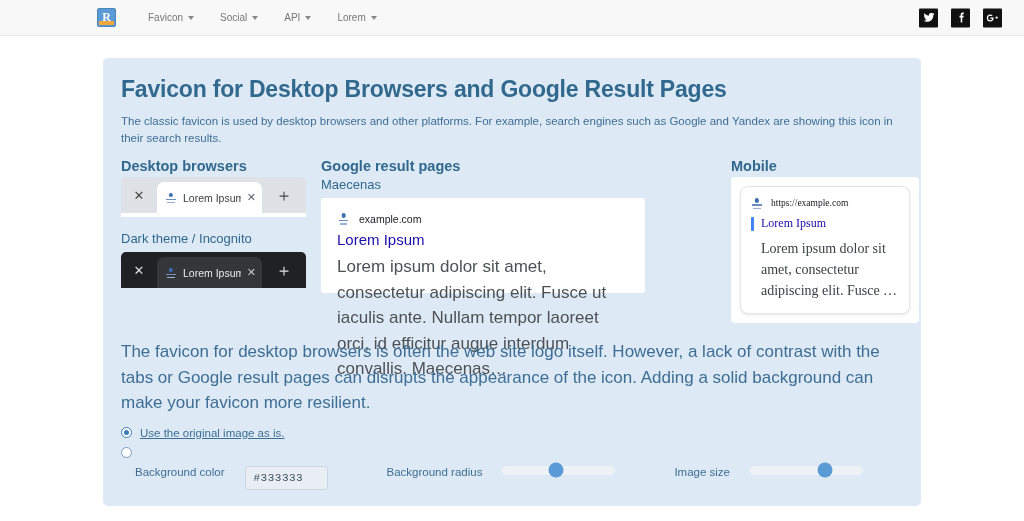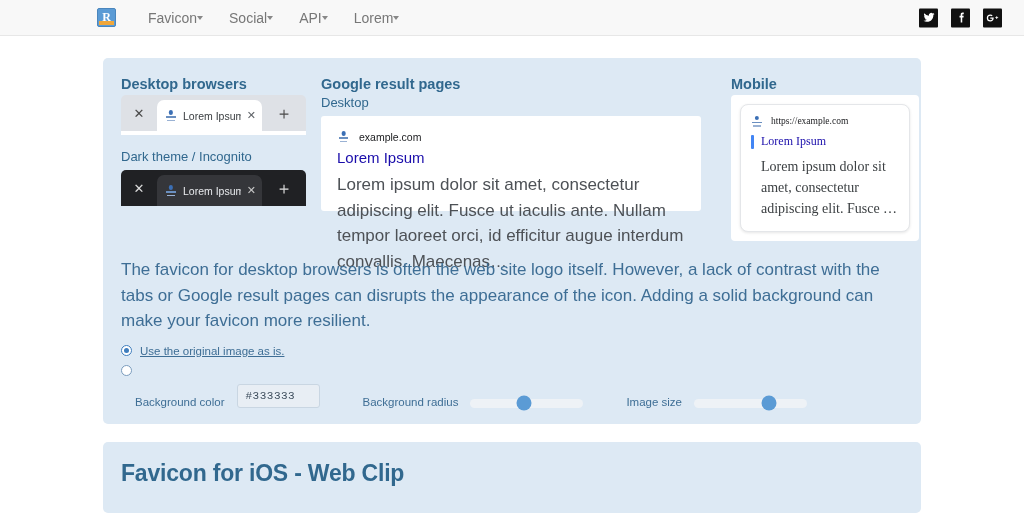--- a/index.html
+++ b/index.html
@@ -42,24 +42,24 @@
     margin-top:-2px;
   }
   .brand-logo .bottom-bar {
     position:absolute;
     left:1px; right:1px; bottom:1px;
     height:4px;
     background:#f0a73b;
   }
   .nav-items { display:flex; align-items:center; gap:0; }
   .nav-item {
-    font-size:14px;
+    font-size:10px;
     color:#777777;
     padding:7px 13px;
-    display:flex; align-items:center; 
+    display:flex; align-items:center; gap:5px;
     cursor:pointer;
     white-space:nowrap;
   }
   .caret {
     width:0;height:0;
     border-left:3.5px solid transparent;
     border-right:3.5px solid transparent;
     border-top:4px solid #888;
     display:inline-block;
   }
@@ -179,21 +179,21 @@
   .tabstrip.dark  .tab-close { color:#c8c8c8; }
   .strip-spacer-light { height:4px; background:#ffffff; width:185px; }
 
   .dark-block { margin-top:14px; }
 
   
   .g-card {
     background:#ffffff;
     border-radius:3px;
     padding:14px 16px 16px 16px;
-    width:380px;
+    width:324px;
     height:95px;
   }
   .g-url-row { display:flex; align-items:center; gap:9px; margin-bottom:6px; }
   .g-url-fav { width:13px;height:13px;flex:none;display:flex;align-items:center;justify-content:center;}
   .g-url { font-size:10.5px; color:#202124; }
   .g-title {
     font-size:15px;
     color:#1a0dab;
     margin:0 0 5px 0;
     line-height:1.2;
@@ -273,24 +273,24 @@
     position:relative;
   }
   .radio.checked { border-color:#3e7dbd; }
   .radio.checked::after {
     content:"";
     position:absolute; left:2px; top:2px;
     width:5px;height:5px;border-radius:50%;
     background:#3e7dbd;
   }
   .ctrl-row {
-    display:flex; align-items:flex-end;
+    display:flex; align-items:flex-start;
     margin-top:7px;
     padding-left:14px;
-    gap:4px;
+    gap:12px;
   }
   .ctrl-label {
     font-size:11.5px;
     color:#3e6e95;
     margin-right:8px;
     white-space:nowrap;
   }
   .color-input {
     width:83px; height:24px;
     background:#e8eef4;
@@ -364,20 +364,22 @@
           <path d="M9.3 11v2.6h4.3c-.2 1.1-1.3 3.3-4.3 3.3a4.9 4.9 0 0 1 0-9.8 4.3 4.3 0 0 1 3 1.2l2-2A7.3 7.3 0 0 0 9.3 4.4a7.6 7.6 0 1 0 0 15.2c4.4 0 7.3-3.1 7.3-7.4a6.9 6.9 0 0 0-.1-1.2H9.3z"></path>
           <path d="M24 10.4v-2.2h-1.8v2.2H20v1.8h2.2v2.2H24v-2.2h2.2v-1.8H24z"></path>
         </svg>
     </div>
   </div>
 </div>
 
 <div class="page">
 
   <div class="panel">
+    <div class="panel-title">Favicon for Desktop Browsers and Google Result Pages</div>
+    <div class="panel-sub">The classic favicon is used by desktop browsers and other platforms. For example, search engines such as Google and Yandex are showing this icon in their search results.</div>
 
     <div class="cols">
 
       <div class="col-desktop">
         <div class="sec-head">Desktop browsers</div>
 
         <div class="tabstrip light">
           <div class="strip-x">
             <span class="glyph-x">✕</span>
           </div>
@@ -417,21 +419,21 @@
             </div>
             <div class="strip-plus">
               <span class="glyph-plus">＋</span>
             </div>
           </div>
         </div>
       </div>
 
       <div class="col-google">
         <div class="sec-head">Google result pages</div>
-        <div class="sub-head">Desktop</div>
+        <div class="sub-head">Maecenas</div>
         <div class="g-card">
           <div class="g-url-row">
             <span class="g-url-fav">
               <span class="fav-ph">
                   <span class="dot"></span>
                   <span class="bar"></span>
                   <span class="bar2"></span>
                 </span>
             </span>
             <span class="g-url">example.com</span>

